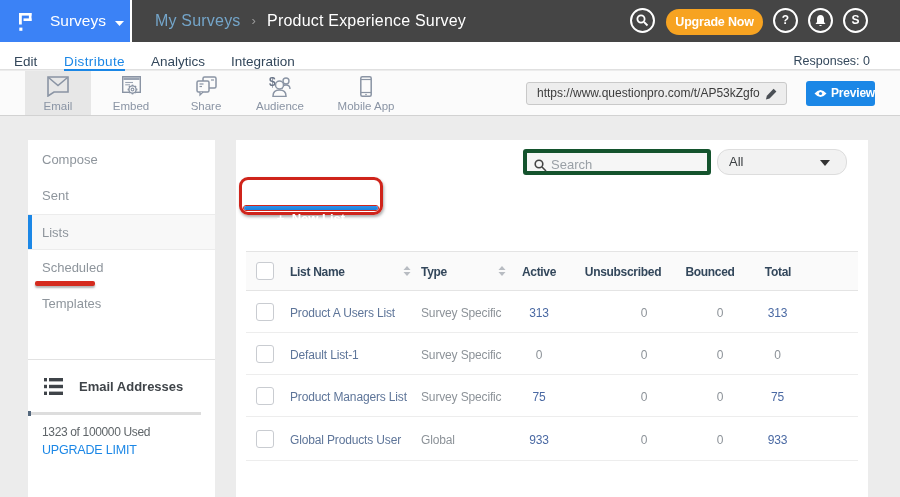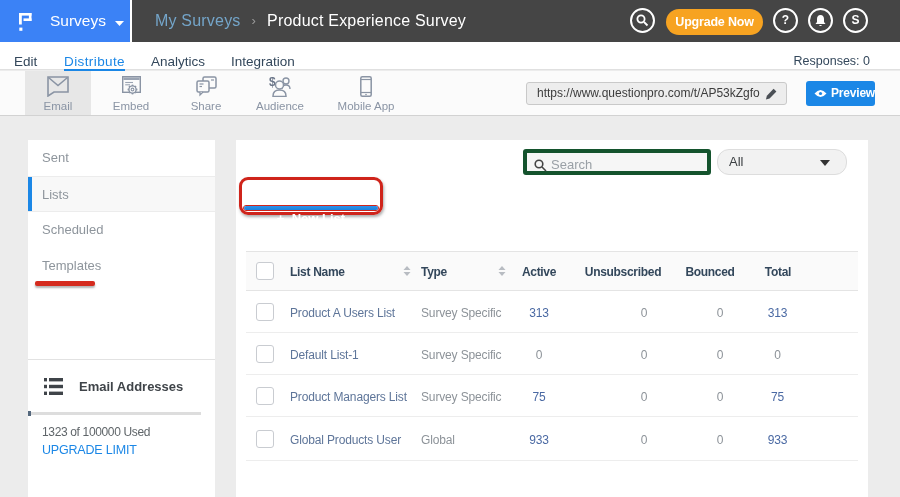--- a/index.html
+++ b/index.html
@@ -182,20 +182,21 @@
   <div id="url">https://www.questionpro.com/t/AP53kZgfo<svg class="pen2" width="12" height="13" viewBox="0 0 12 13">
         <path d="M8.6 0.8 L11.4 3.6 L4.6 10.4 L0.9 11.6 L1.9 7.7 Z" fill="#4a4f55"></path>
       </svg></div>
   <div id="prev"><svg width="13" height="9" viewBox="0 0 13 9" style="vertical-align:-1px;margin-right:4px;">
         <path d="M0.5 4.5 Q6.5 -2.5 12.5 4.5 Q6.5 11.5 0.5 4.5" fill="#fff"></path>
         <circle cx="6.5" cy="4.5" r="1.6" fill="#1b87e6"></circle>
       </svg>Preview</div>
 </div>
 
 <div id="side">
+  <div class="sitem" style="margin-top:2px;">Compose</div>
   <div class="sitem">Sent</div>
   <div class="sitem on"><span class="bar"></span>Lists</div>
   <div class="sitem">Scheduled</div>
   <div class="sitem">Templates</div>
   <div id="redline"></div>
   <div id="sdiv"></div>
   <svg id="eaicon" width="19" height="17" viewBox="0 0 19 17">
       <g fill="#3f4449">
         <rect x="0" y="0" width="3" height="3.4"></rect>
         <rect x="5" y="0" width="14" height="3.4"></rect>

